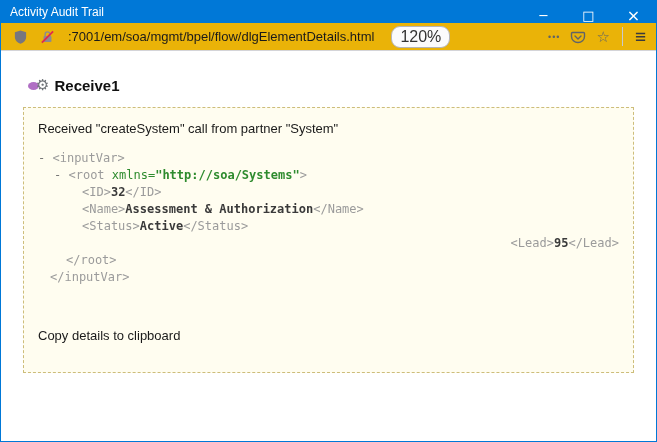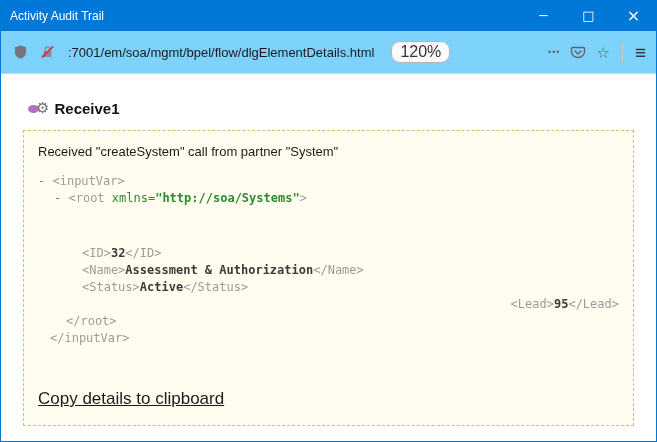--- a/index.html
+++ b/index.html
@@ -8,27 +8,27 @@
     --box-border:#cdbd7a;
     --xml-tag:#9b9b9b;
     --xml-attr:#2e8b2e;
     --xml-text:#3a3a3a;
     --timestamp:#a6a6a6;
   }
   *{box-sizing:border-box;}
   body{margin:0;background:#dcdcdc;font-family:"Liberation Sans",sans-serif;}
   .window{width:657px;height:442px;background:#fff;border:1px solid var(--titlebar);display:flex;flex-direction:column;overflow:hidden;}
   
-  .titlebar{height:30px;background:var(--titlebar);color:#fff;display:flex;align-items:center;flex:0 0 auto;}
+  .titlebar{height:22px;background:var(--titlebar);color:#fff;display:flex;align-items:center;flex:0 0 auto;}
   .titlebar .title{font-size:12px;padding-left:9px;flex:1;white-space:nowrap;}
   .win-controls{display:flex;height:100%;}
   .win-btn{width:45px;height:100%;border:none;background:transparent;color:#fff;font-size:13px;line-height:30px;padding:0;cursor:pointer;font-family:"DejaVu Sans",sans-serif;}
   .win-btn.close{font-size:16px;}
   
-  .toolbar{height:43px;background:#7dd3fc;border-bottom:1px solid #d4d4d8;display:flex;align-items:center;padding:0 10px;gap:9px;flex:0 0 auto;}
+  .toolbar{height:28px;background:#eab308;border-bottom:1px solid #d4d4d8;display:flex;align-items:center;padding:0 10px;gap:9px;flex:0 0 auto;}
   .tb-icon{display:inline-flex;align-items:center;justify-content:center;width:18px;height:18px;flex:0 0 auto;cursor:pointer;}
   .url-text{font-size:13px;color:#1a1a1a;white-space:nowrap;margin-left:3px;cursor:text;}
   .zoom-pill{font-size:16px;color:#333;border:1px solid #b5b5b8;background:#fbfbfc;border-radius:9px;padding:1px 8px;margin-left:8px;cursor:pointer;}
   .spacer{flex:1;}
   .glyph-icon{color:#5f6368;font-size:15px;line-height:1;cursor:pointer;user-select:none;}
   .dots{font-size:9px;letter-spacing:1px;color:#5f6368;cursor:pointer;}
   .vsep{width:1px;height:19px;background:#c9c9cd;margin:0 3px;}
   .menu-glyph{font-size:19px;color:#3a3a3e;cursor:pointer;line-height:1;}
   
   .content{flex:1;background:#fff;padding:26px 22px 0 22px;position:relative;}
@@ -39,21 +39,21 @@
   .audit-box{border:1px dashed var(--box-border);background:var(--box-bg);padding:13px 14px 16px 14px;min-height:266px;}
   .timestamp{font-family:"DejaVu Sans Mono",monospace;font-size:12px;color:var(--timestamp);margin-bottom:11px;}
   .message{font-size:13px;color:#1a1a1a;margin-bottom:14px;}
   .xml-tree{font-family:"DejaVu Sans Mono",monospace;font-size:12px;line-height:17px;}
   .xml-line{white-space:pre;}
   .dash{color:#777;cursor:pointer;}
   .x-tag{color:var(--xml-tag);}
   .x-attr{color:var(--xml-attr);}
   .x-attrval{color:var(--xml-attr);font-weight:bold;}
   .x-text{color:var(--xml-text);font-weight:bold;}
-  .copy-link{display:inline-block;margin-top:42px;font-size:17px;color:#1a1a1a;text-decoration:underline;cursor:pointer;}
+  .copy-link{display:inline-block;margin-top:42px;font-size:13px;color:#1a1a1a;cursor:pointer;}
 </style>
 </head>
 <body>
 
 <div class="window">
 
   <div class="titlebar">
     <span class="title">Activity Audit Trail</span>
     <div class="win-controls">
       <button class="win-btn">─</button>
@@ -97,21 +97,21 @@
         <span class="gear">⚙</span>
       </span>
       <span>Receive1</span>
     </div>
 
     <div class="audit-box">
       <div class="message">Received "createSystem" call from partner "System"</div>
       <div class="xml-tree">
           <div class="xml-line" style="padding-left: 0px;"><span class="dash">- </span><span class="x-tag">&lt;inputVar&gt;</span></div>
           <div class="xml-line" style="padding-left: 16px;"><span class="dash">- </span><span class="x-tag">&lt;root </span><span class="x-attr">xmlns=</span><span class="x-attrval">"http://soa/Systems"</span><span class="x-tag">&gt;</span></div>
-          <div class="xml-line" style="padding-left: 44px; margin-top: 38px;"><span class="x-tag">&lt;ID&gt;</span><span class="x-text">32</span><span class="x-tag">&lt;/ID&gt;</span></div>
+          <div class="xml-line" style="padding-left: 44px;"><span class="x-tag">&lt;ID&gt;</span><span class="x-text">32</span><span class="x-tag">&lt;/ID&gt;</span></div>
           <div class="xml-line" style="padding-left: 44px;"><span class="x-tag">&lt;Name&gt;</span><span class="x-text">Assessment &amp; Authorization</span><span class="x-tag">&lt;/Name&gt;</span></div>
           <div class="xml-line" style="padding-left: 44px;"><span class="x-tag">&lt;Status&gt;</span><span class="x-text">Active</span><span class="x-tag">&lt;/Status&gt;</span></div>
           <div class="xml-line" style="padding-left: 44px; text-align: right;"><span class="x-tag">&lt;Lead&gt;</span><span class="x-text">95</span><span class="x-tag">&lt;/Lead&gt;</span></div>
           <div class="xml-line" style="padding-left: 28px;"><span class="x-tag">&lt;/root&gt;</span></div>
           <div class="xml-line" style="padding-left: 12px;"><span class="x-tag">&lt;/inputVar&gt;</span></div>
         </div>
       <a class="copy-link">Copy details to clipboard</a>
     </div>
   </div>
 

